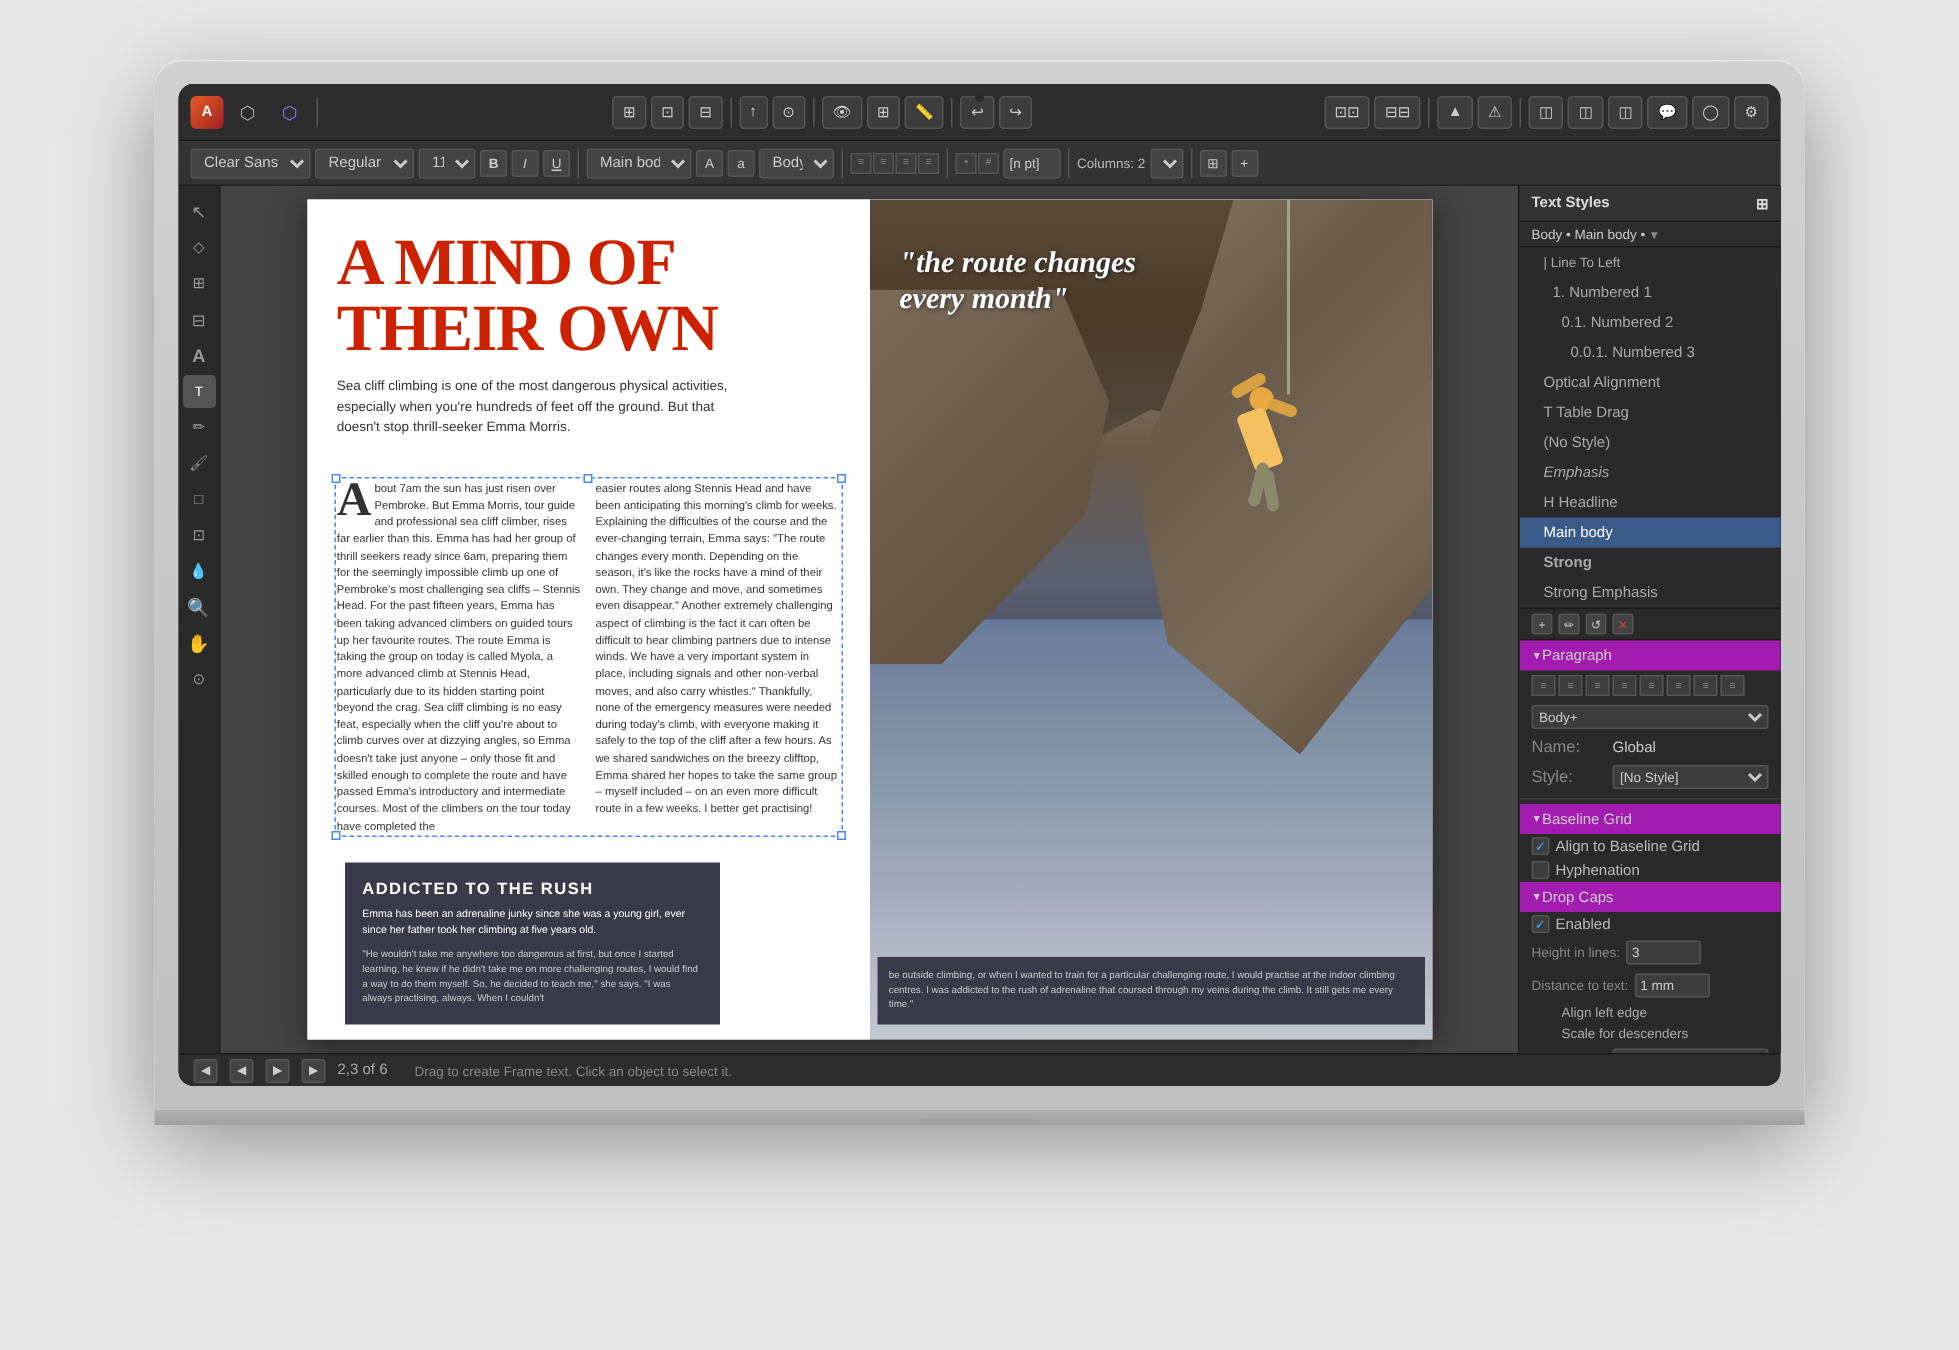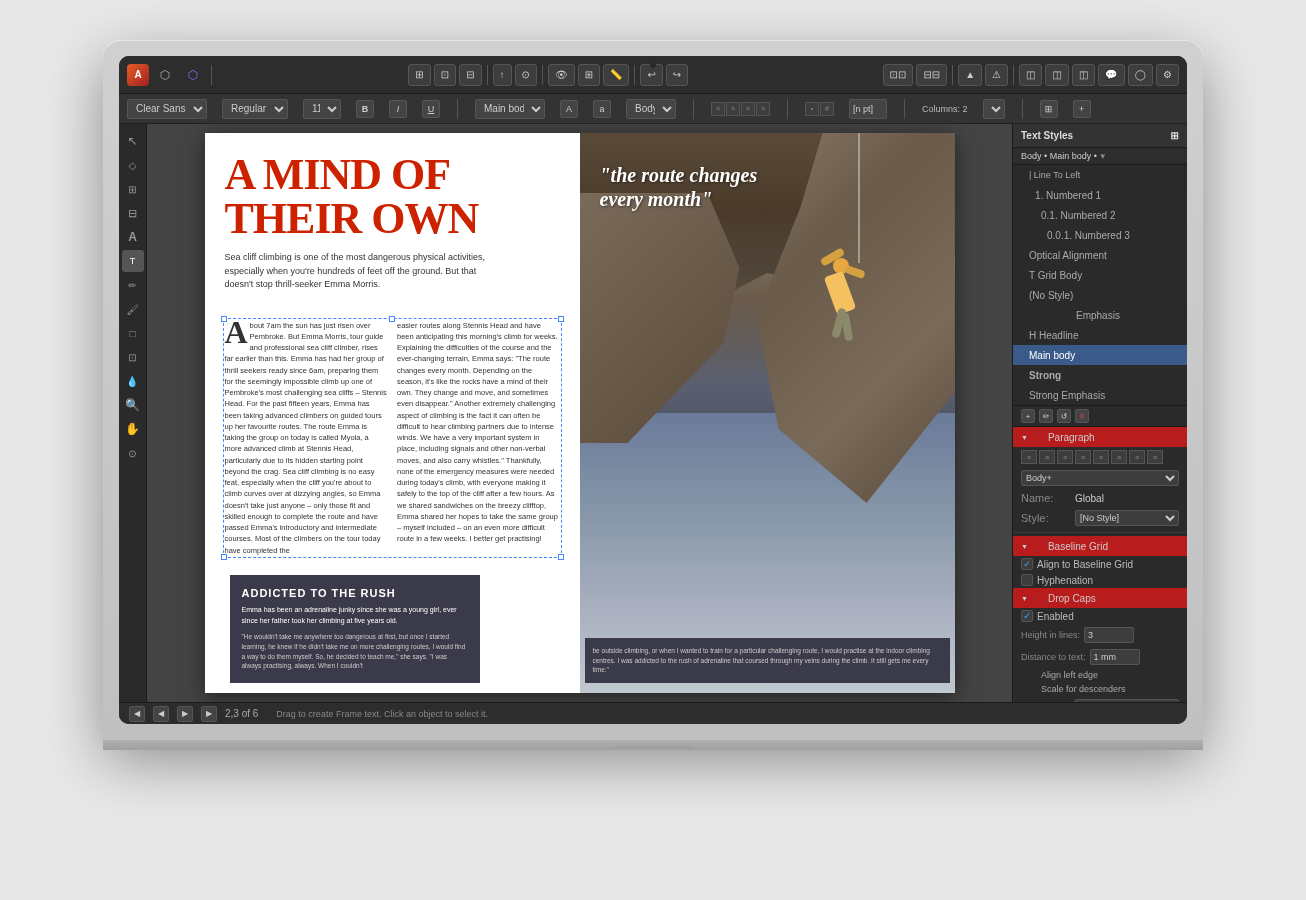--- a/index.html
+++ b/index.html
@@ -126,21 +126,21 @@
       margin: 0 2px;
     }
 
     .format-toolbar {
       height: 30px;
       background: #333;
       border-bottom: 1px solid #222;
       display: flex;
       align-items: center;
       padding: 0 8px;
-      gap: 15px;
+      gap: 3px;
       flex-shrink: 0;
       font-size: 10px;
       color: #bbb;
     }
 
     .format-select {
       height: 20px;
       background: #444;
       border: 1px solid #555;
       border-radius: 2px;
@@ -511,28 +511,28 @@
       color: #ddd;
       justify-content: space-between;
     }
 
     .panel-section {
       border-bottom: 1px solid #1a1a1a;
     }
 
     .panel-section-header {
       height: 20px;
-      background: #b91c1c;
+      background: #a21caf;
       display: flex;
       align-items: center;
       padding: 0 8px;
       font-size: 10px;
       color: #ccc;
       cursor: pointer;
-      gap: 20px;
+      gap: 0;
     }
 
     .panel-item {
       height: 20px;
       display: flex;
       align-items: center;
       padding: 0 16px;
       font-size: 10px;
       color: #aaa;
       cursor: pointer;
@@ -877,23 +877,23 @@
               <span>Body • Main body •</span>
               <span style="color:#888;font-size:8px;">▼</span>
             </div>
 
             <div class="panel-section">
               <div class="panel-item" style="font-size:9px;">| Line To Left</div>
               <div class="panel-item sub1">1. Numbered 1</div>
               <div class="panel-item sub2">0.1. Numbered 2</div>
               <div class="panel-item sub3">0.0.1. Numbered 3</div>
               <div class="panel-item">Optical Alignment</div>
-              <div class="panel-item">T Grid Body</div>
+              <div class="panel-item">T Table Drag</div>
               <div class="panel-item">(No Style)</div>
-              <div class="panel-item" style="margin-left:47px;">Emphasis</div>
+              <div class="panel-item" style="font-style:italic;">Emphasis</div>
               <div class="panel-item">H Headline</div>
               <div class="panel-item active">Main body</div>
               <div class="panel-item" style="font-weight:bold;">Strong</div>
               <div class="panel-item">Strong Emphasis</div>
             </div>
 
             <div style="display:flex;align-items:center;padding:3px 8px;gap:4px;border-bottom:1px solid #1a1a1a;">
               <div style="width:14px;height:14px;background:#444;border:1px solid #555;border-radius:2px;display:flex;align-items:center;justify-content:center;font-size:8px;color:#ccc;cursor:pointer;">+</div>
               <div style="width:14px;height:14px;background:#444;border:1px solid #555;border-radius:2px;display:flex;align-items:center;justify-content:center;font-size:8px;color:#ccc;cursor:pointer;">✏</div>
               <div style="width:14px;height:14px;background:#444;border:1px solid #555;border-radius:2px;display:flex;align-items:center;justify-content:center;font-size:8px;color:#ccc;cursor:pointer;">↺</div>

